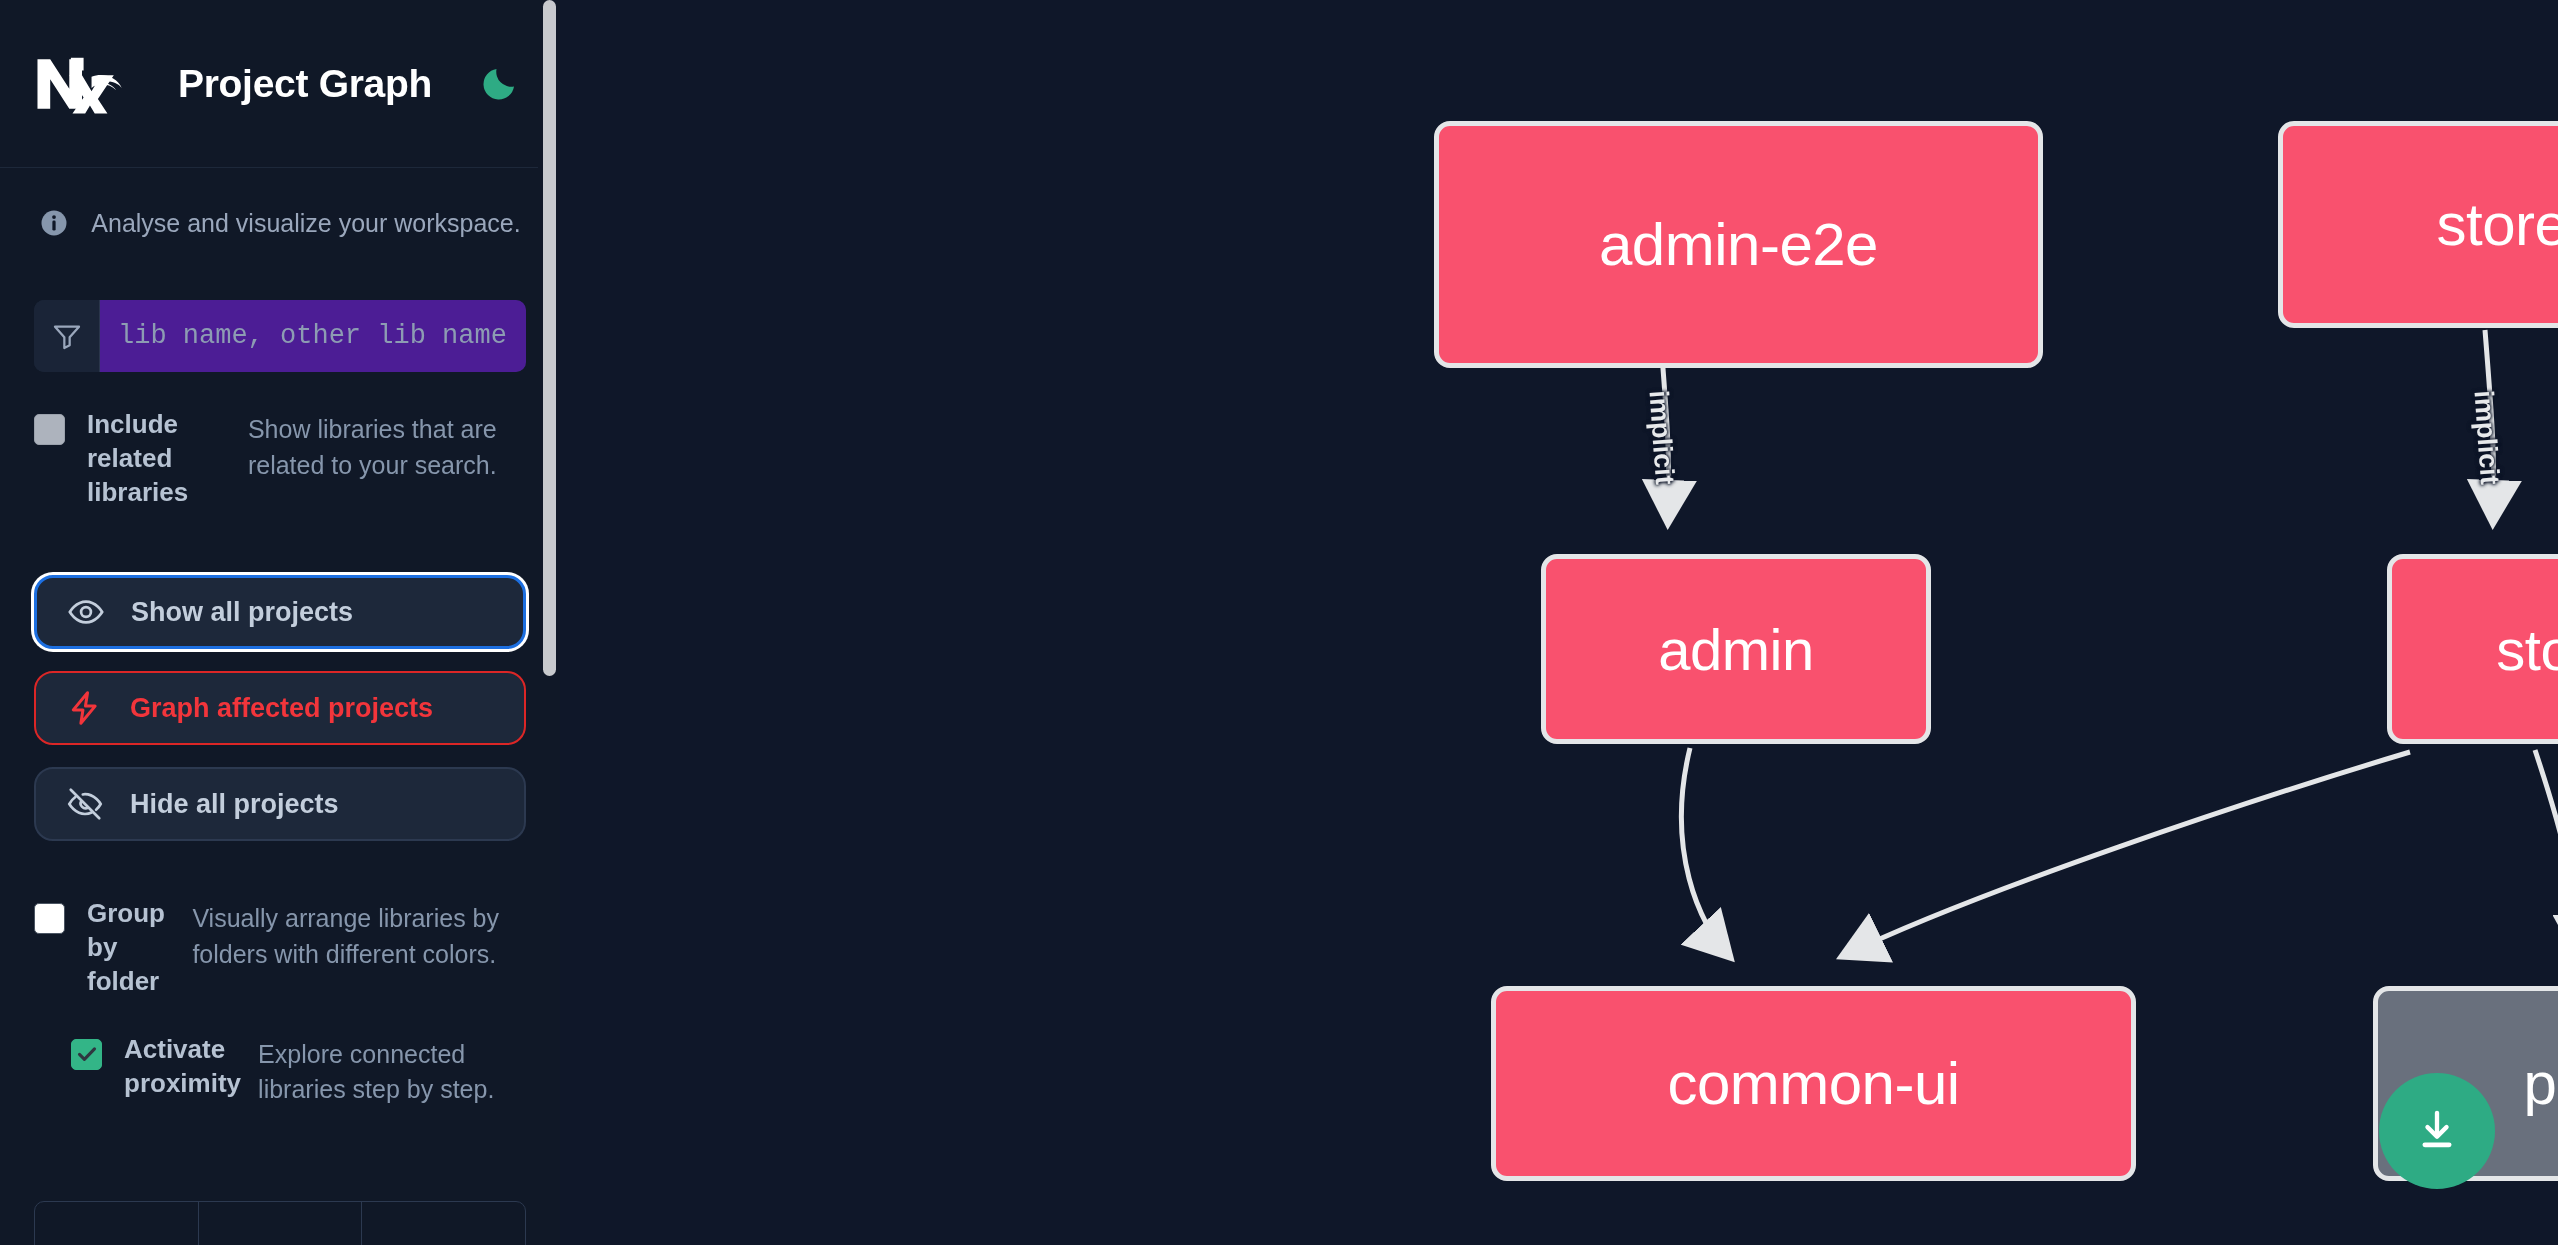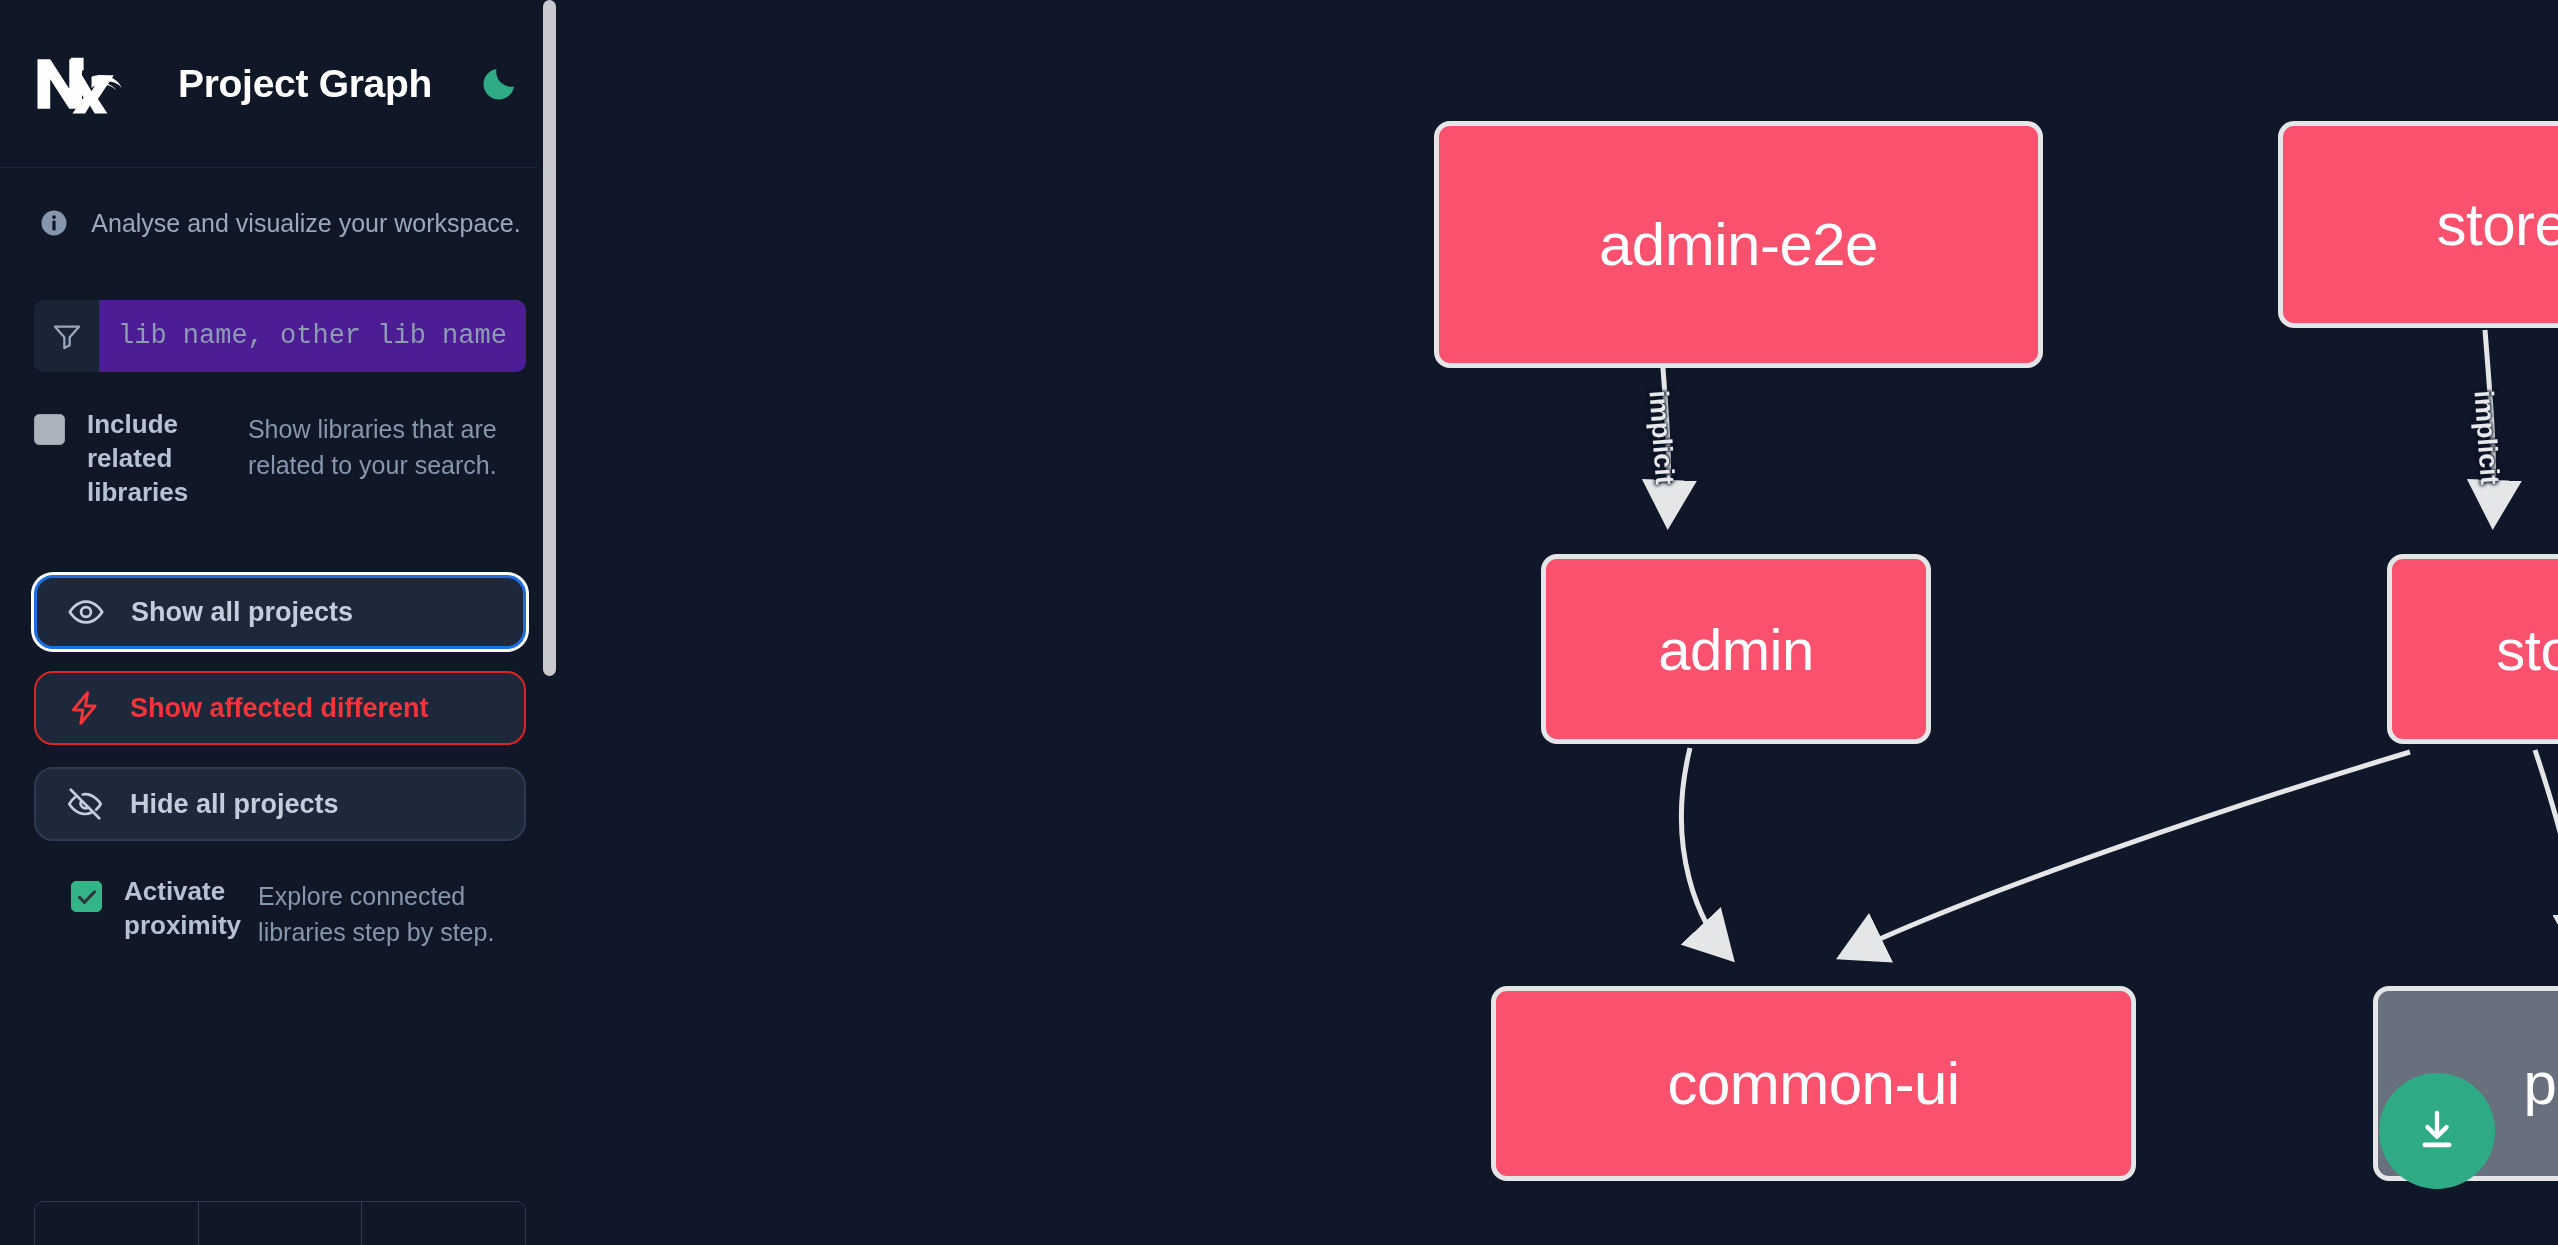--- a/index.html
+++ b/index.html
@@ -293,36 +293,43 @@
         </span>
         <span>Show all projects</span>
       </div>
 
       <div class="btn danger">
         <span class="btn-icon">
           <svg viewBox="0 0 24 24" width="38" height="38" xmlns="http://www.w3.org/2000/svg">
             <path d="M13.6 2.4 4.6 13.2h6.1l-1.3 8.4 9-10.8h-6.1Z" fill="none" stroke="#F2353B" stroke-width="1.9" stroke-linejoin="round"></path>
           </svg>
         </span>
-        <span>Show affected different</span>
+        <span>Graph affected projects</span>
       </div>
 
       <div class="btn">
         <span class="btn-icon">
           <svg viewBox="0 0 24 24" width="38" height="38" xmlns="http://www.w3.org/2000/svg">
             <path d="M3 3 21 21" stroke="#C3CEDC" stroke-width="1.7" stroke-linecap="round"></path>
             <path d="M10.6 6 C11 5.9 11.5 5.8 12 5.8 C18.3 5.8 21.9 12 21.9 12 C21.2 13.3 20.2 14.6 19 15.6" fill="none" stroke="#C3CEDC" stroke-width="1.7" stroke-linecap="round"></path>
             <path d="M16.2 17.4 C14.9 18 13.5 18.3 12 18.3 C5.7 18.3 2.1 12 2.1 12 C3.1 10.2 4.4 8.7 5.9 7.6" fill="none" stroke="#C3CEDC" stroke-width="1.7" stroke-linecap="round"></path>
             <path d="M9.9 9.9 A3 3 0 0 0 14.1 14.1" fill="none" stroke="#C3CEDC" stroke-width="1.7"></path>
           </svg>
         </span>
         <span>Hide all projects</span>
       </div>
     </div>
 
+    <div class="check-row" style="padding-top:56px;">
+      <span class="cb white"></span>
+      <span class="check-text">
+        <span class="check-title">Group by folder</span>
+        <span class="check-desc">Visually arrange libraries by folders with different colors.</span>
+      </span>
+    </div>
 
     <div class="check-row" style="padding-top:34px;margin-left:37px;">
       <span class="cb green">
         <svg viewBox="0 0 24 24" width="24" height="24" xmlns="http://www.w3.org/2000/svg">
           <path d="M4.5 12.4 9.4 17.3 19.5 6.9" fill="none" stroke="#2F3640" stroke-width="3.1" stroke-linecap="round" stroke-linejoin="round"></path>
         </svg>
       </span>
       <span class="check-text">
         <span class="check-title">Activate proximity</span>
         <span class="check-desc">Explore connected libraries step by step.</span>

